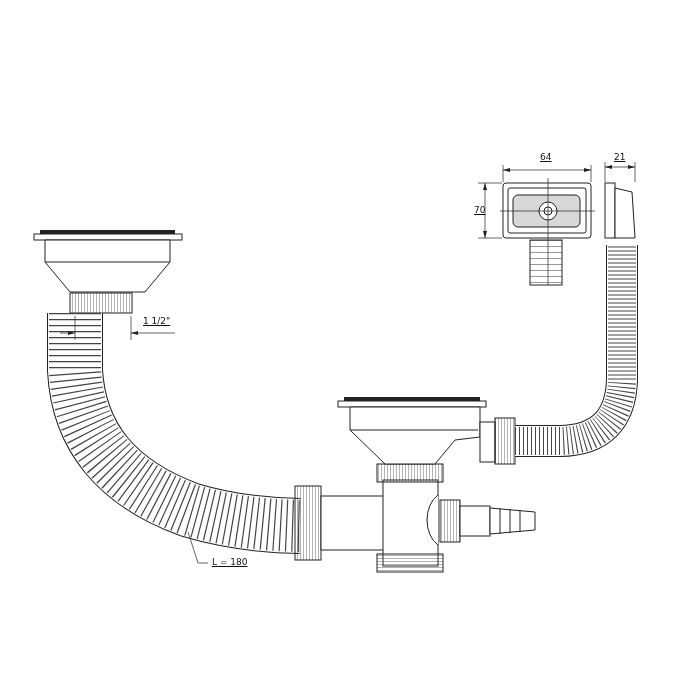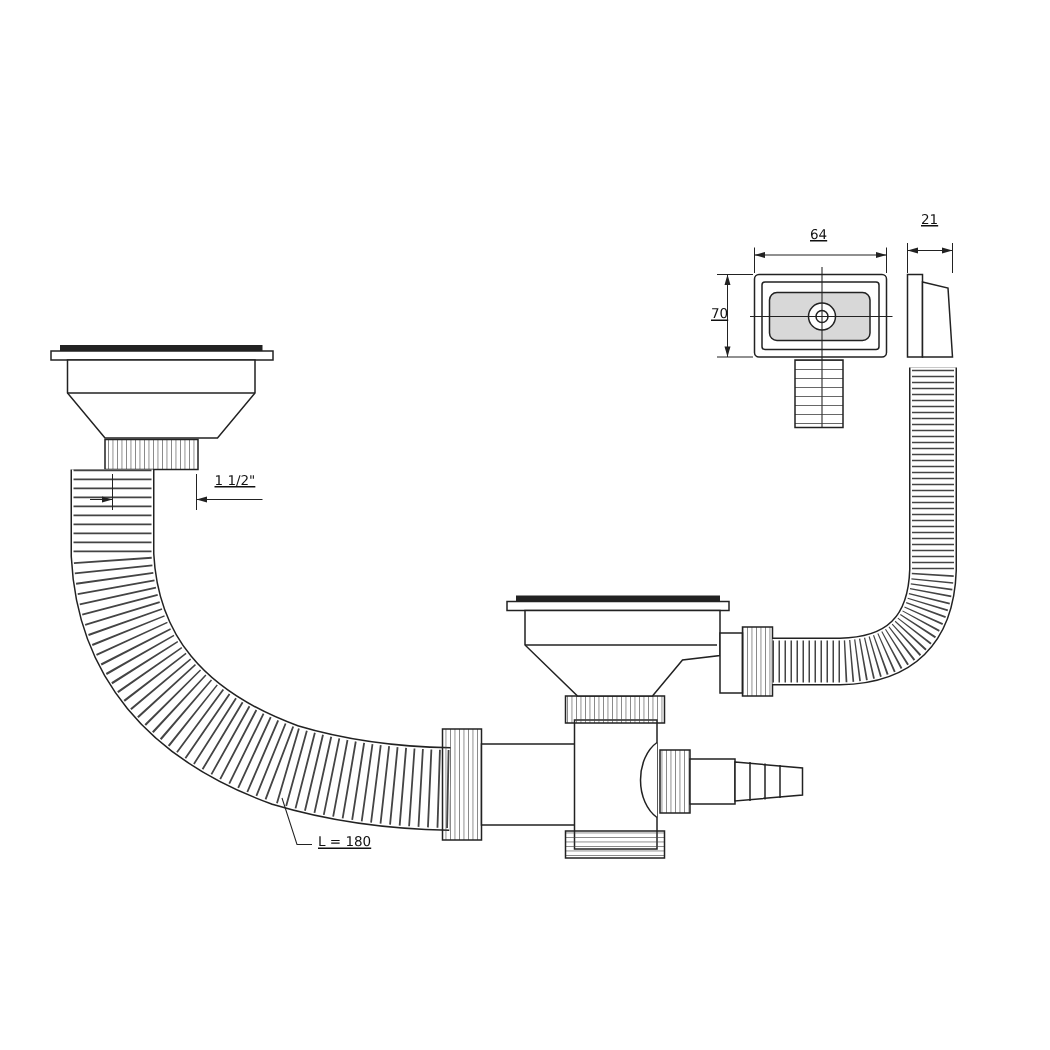--- a/index.html
+++ b/index.html
@@ -122,16 +122,16 @@
 
     <line x1="478" y1="183" x2="502" y2="183" class="dim"></line>
     <line x1="478" y1="238" x2="502" y2="238" class="dim"></line>
     <line x1="485" y1="183" x2="485" y2="238" class="dim"></line>
     <polygon points="485,183 483,190 487,190" fill="#222"></polygon>
     <polygon points="485,238 483,231 487,231" fill="#222"></polygon>
   </g>
 </svg>
 
 <span class="lbl" style="left:540px;top:152px;">64</span>
-<span class="lbl" style="left:614px;top:142px;">21</span>
+<span class="lbl" style="left:614px;top:152px;">21</span>
 <span class="lbl" style="left:474px;top:205px;">70</span>
 <span class="lbl" style="left:143px;top:316px;">1 1/2"</span>
 <span class="lbl" style="left:212px;top:557px;">L = 180</span>
 
 </body></html>

